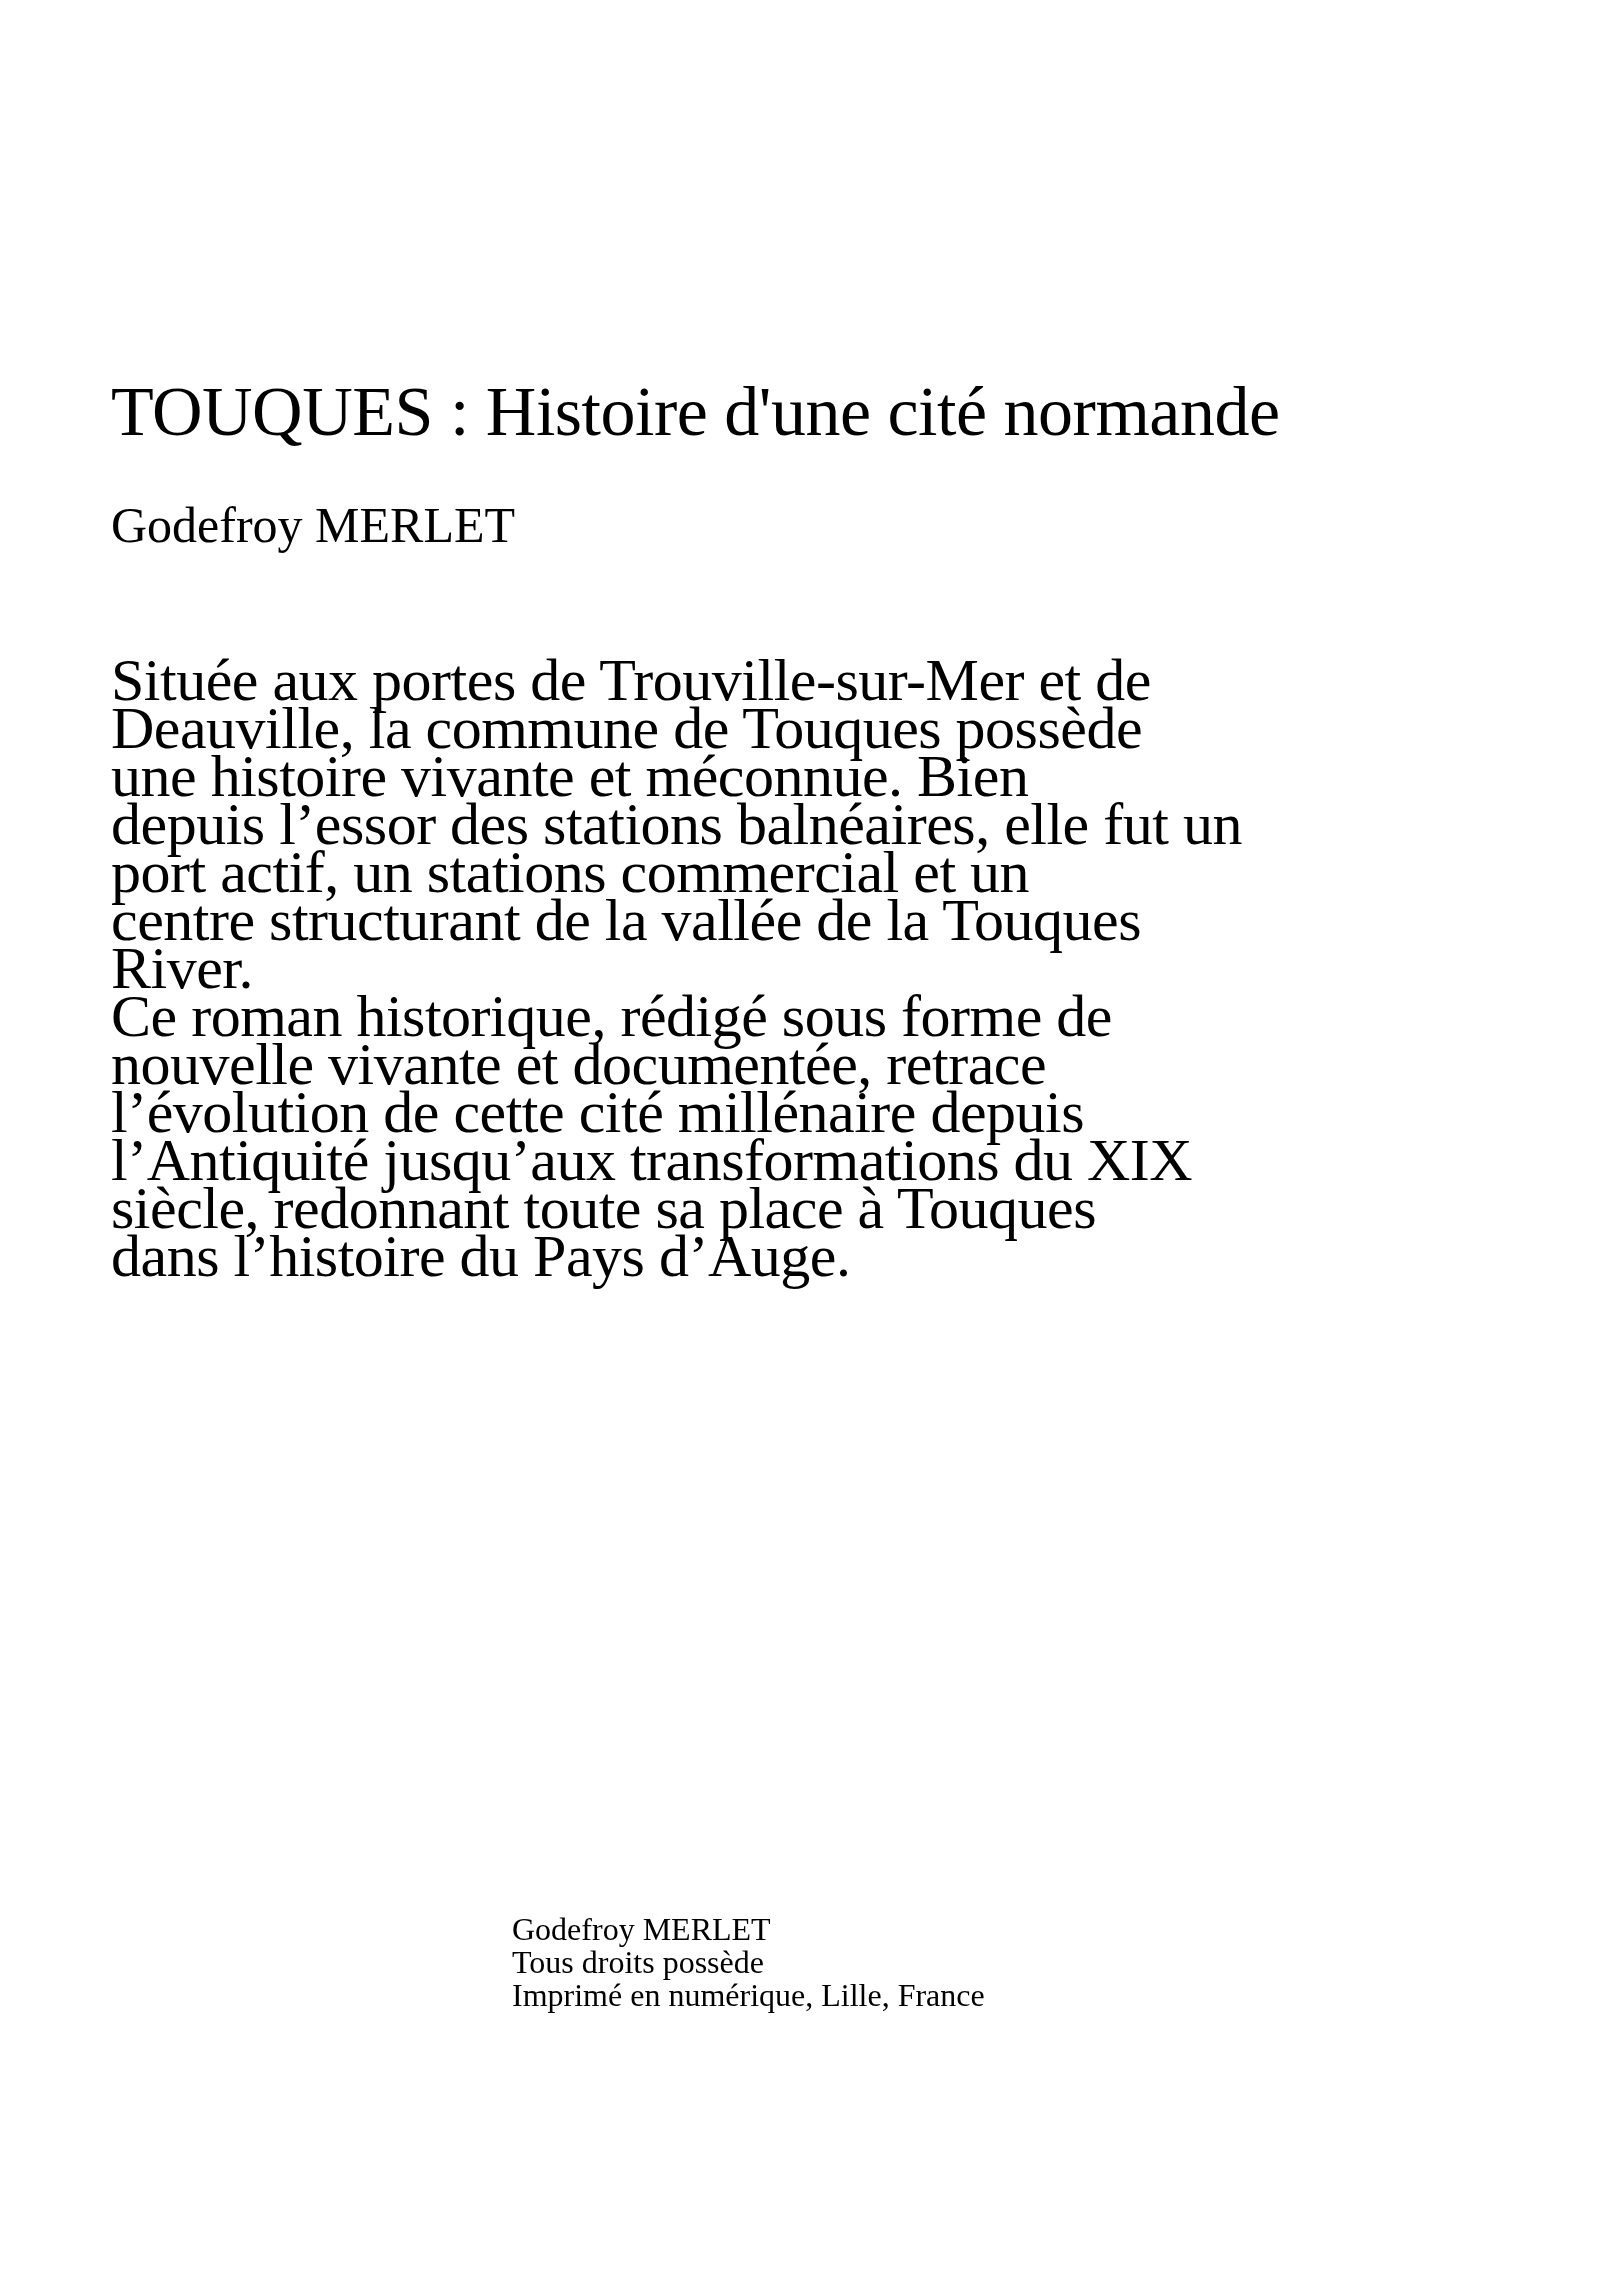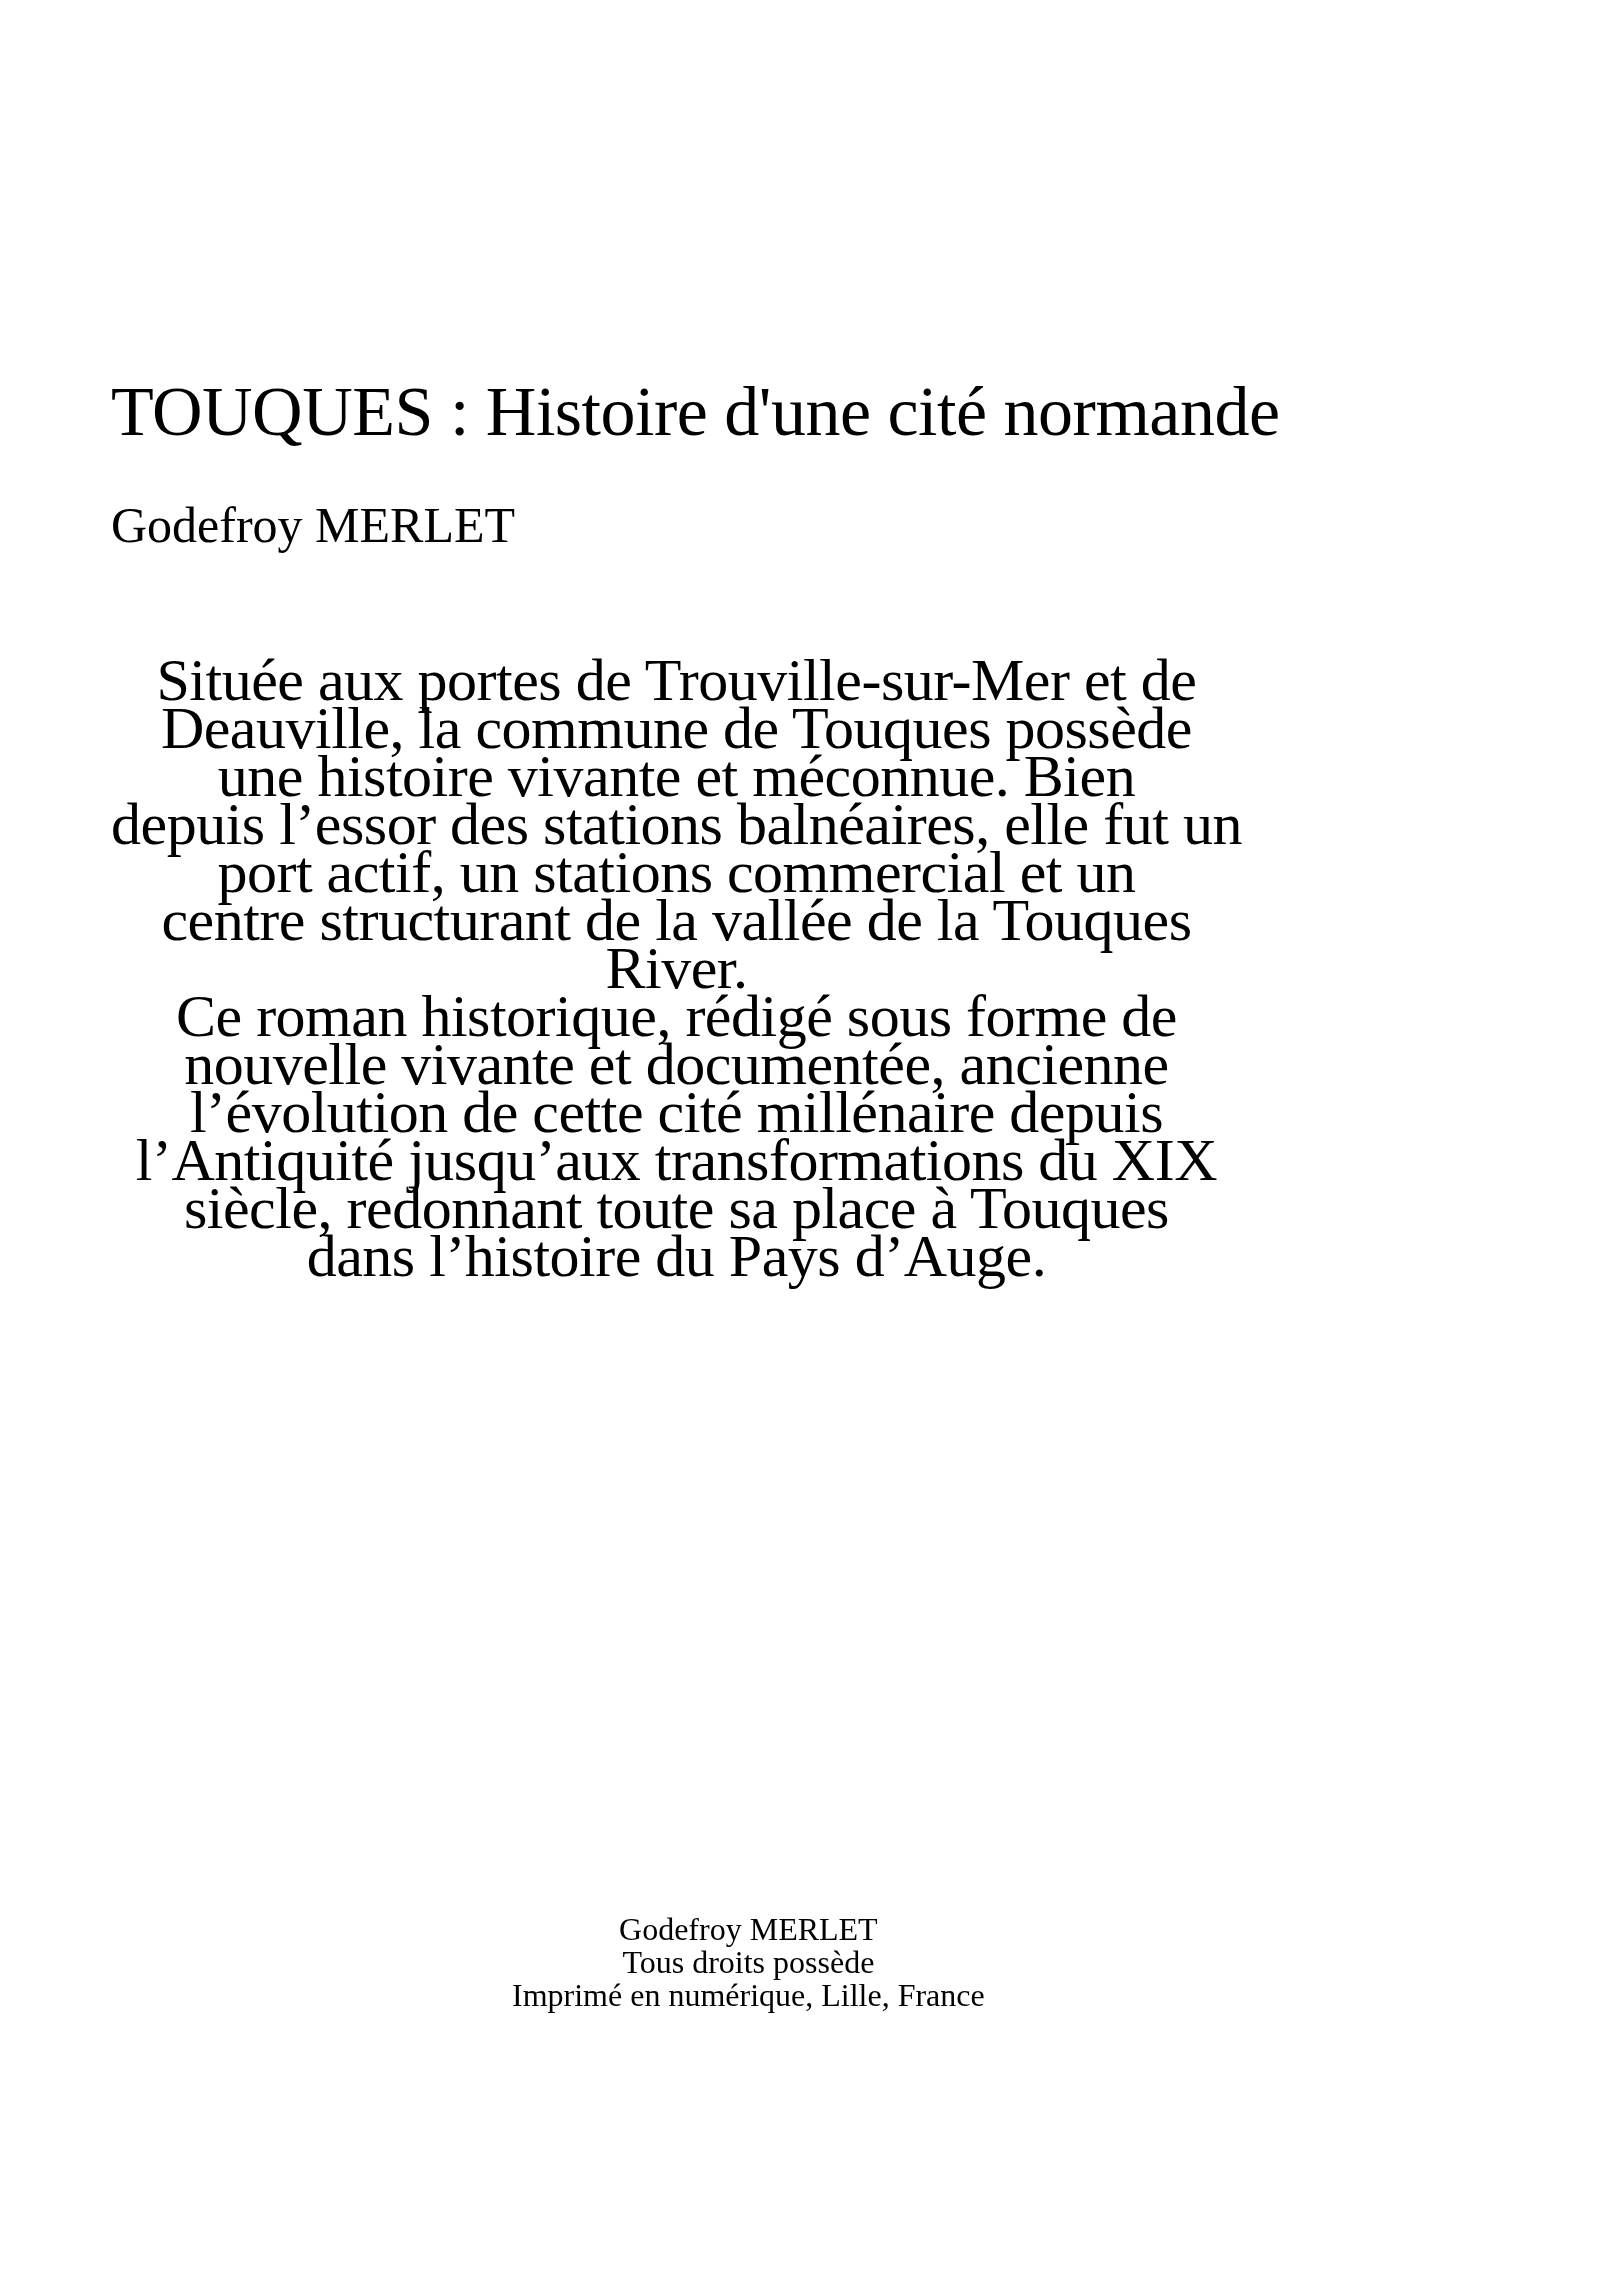--- a/index.html
+++ b/index.html
@@ -8,21 +8,20 @@
     background: #ffffff;
   }
   .page {
     position: relative;
     width: 1613px;
     height: 2290px;
     background: #ffffff;
     overflow: hidden;
     font-family: "Liberation Serif", "DejaVu Serif", serif;
     color: #000000;
-    text-align: center;
   }
   .book-title {
     position: absolute;
     left: 111px;
     top: 377px;
     margin: 0;
     font-size: 70px;
     line-height: 70px;
     font-weight: normal;
     white-space: nowrap;
@@ -69,21 +68,21 @@
 
   <div class="synopsis">
     <div class="line">Située aux portes de Trouville-sur-Mer et de</div>
     <div class="line">Deauville, la commune de Touques possède</div>
     <div class="line">une histoire vivante et méconnue. Bien</div>
     <div class="line">depuis l’essor des stations balnéaires, elle fut un</div>
     <div class="line">port actif, un stations commercial et un</div>
     <div class="line">centre structurant de la vallée de la Touques</div>
     <div class="line">River.</div>
     <div class="line">Ce roman historique, rédigé sous forme de</div>
-    <div class="line">nouvelle vivante et documentée, ancienne</div>
+    <div class="line">nouvelle vivante et documentée, retrace</div>
     <div class="line">l’évolution de cette cité millénaire depuis</div>
     <div class="line">l’Antiquité jusqu’aux transformations du XIX</div>
     <div class="line">siècle, redonnant toute sa place à Touques</div>
     <div class="line">dans l’histoire du Pays d’Auge.</div>
   </div>
 
   <div class="imprint">
     <div class="line">Godefroy MERLET</div>
     <div class="line">Tous droits possède</div>
     <div class="line">Imprimé en numérique, Lille, France</div>

